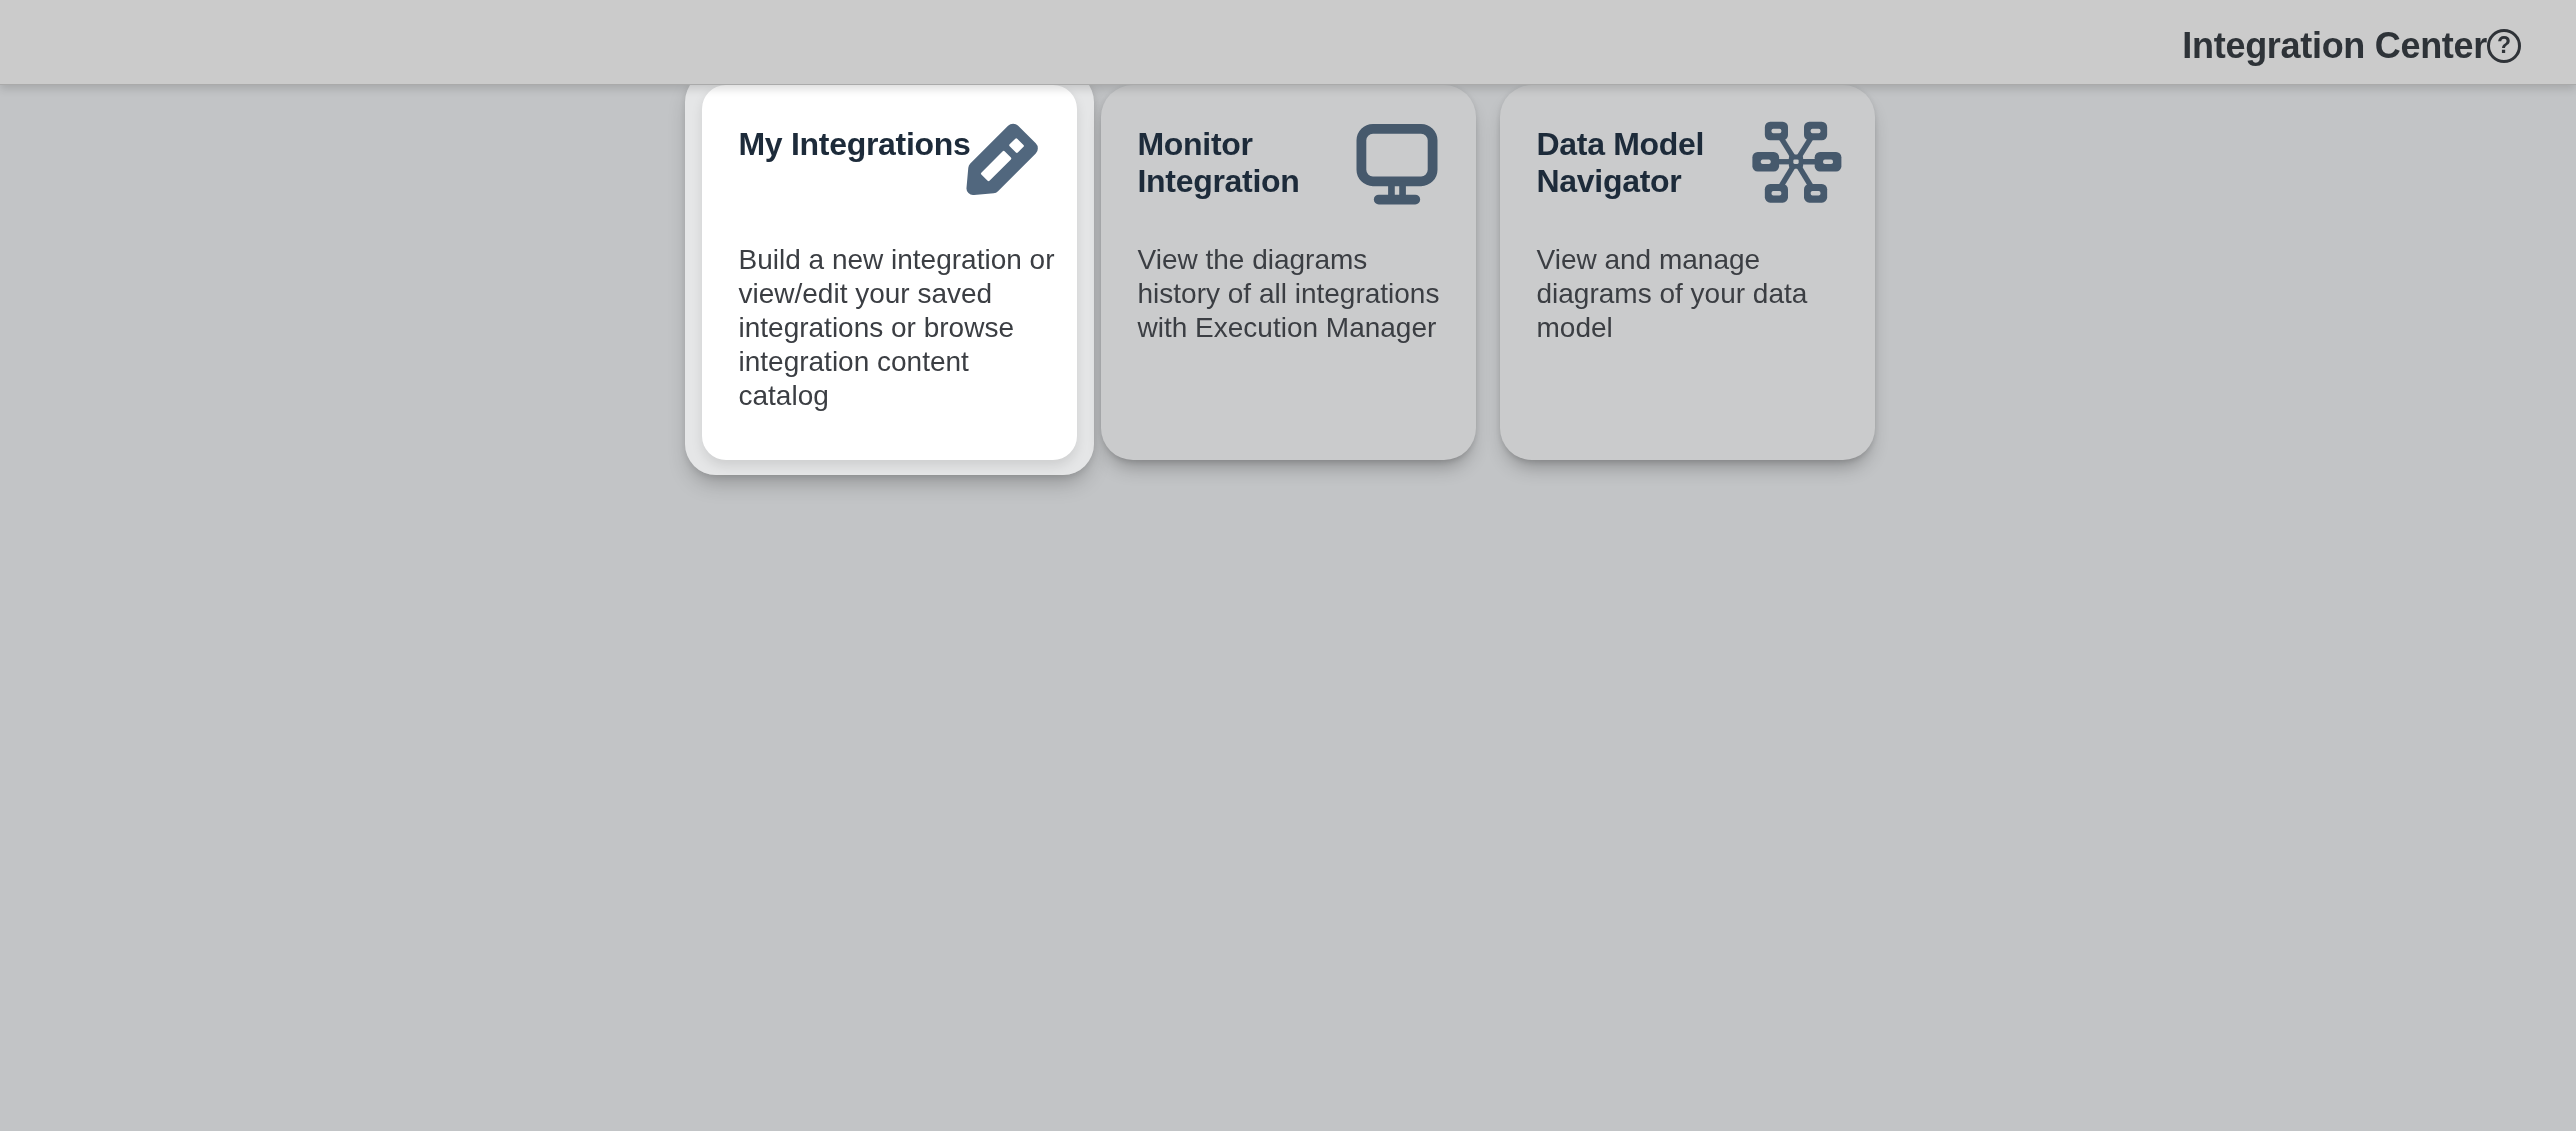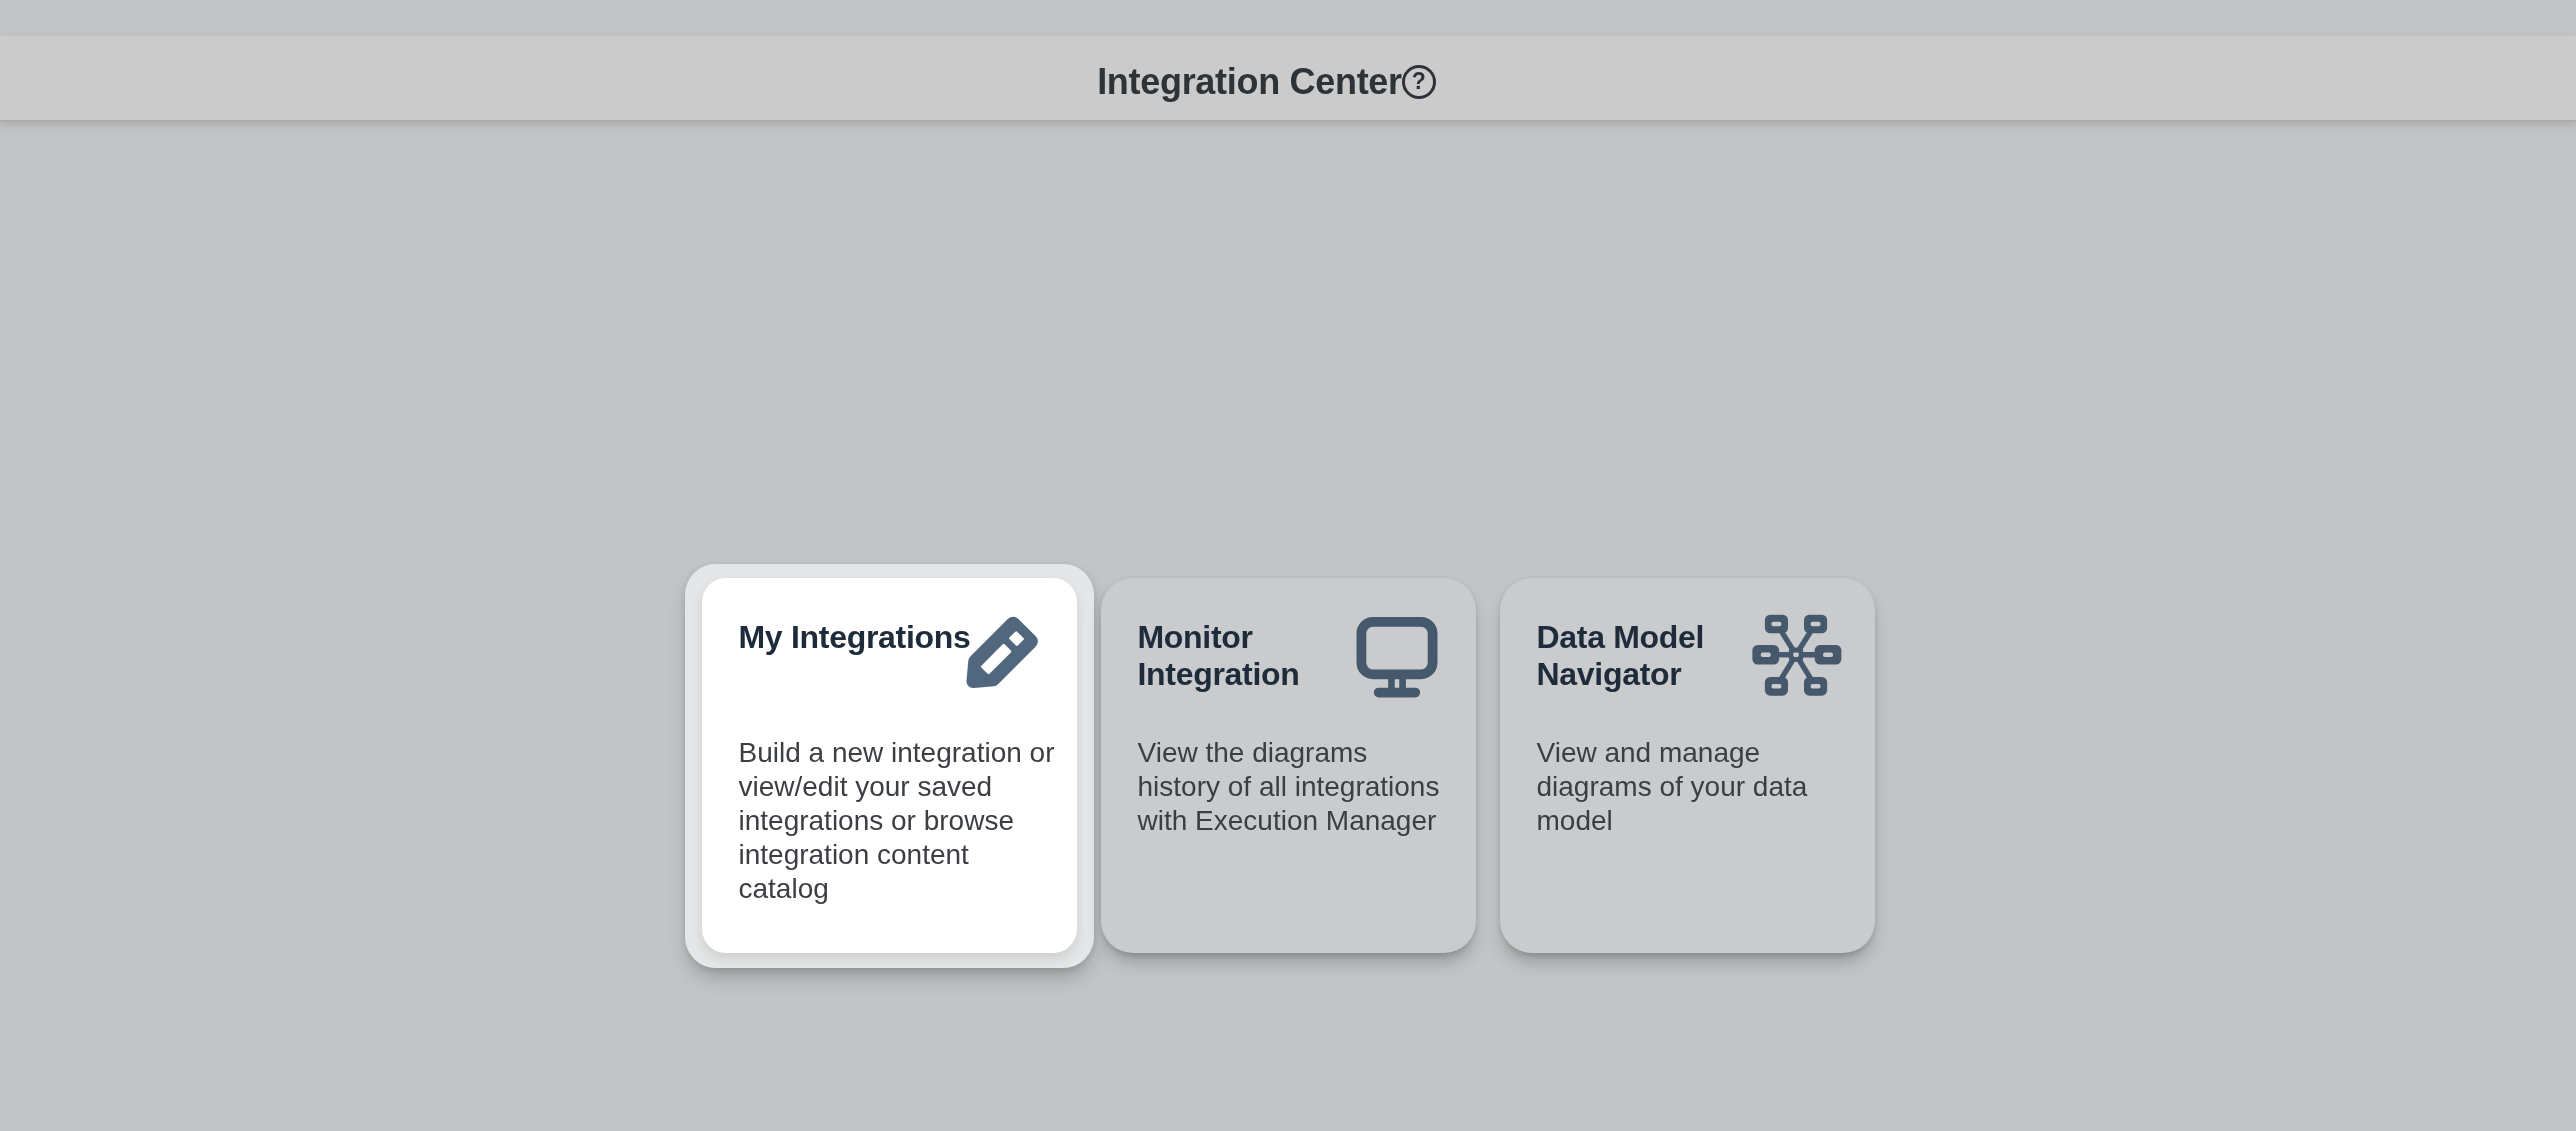--- a/index.html
+++ b/index.html
@@ -10,24 +10,23 @@
     overflow:hidden;
     position:relative;
   }
   
   .app-header{
     position:relative;z-index:5;
     height:85px;
     background:#cbcbcb;
     border-bottom:1.7px solid rgba(0,0,0,0.16);
     box-shadow:0 4.3px 8.5px rgba(0,0,0,0.14);
-    display:flex;align-items:center;justify-content:center;
+    display:flex;align-items:center;justify-content:flex-end;
     padding:8px 55px 0 12px;
     box-sizing:border-box;
-    margin-top:36px;
   }
   .page-title{
     margin:0;
     font-size:36px;font-weight:700;
     letter-spacing:-0.3px;
     color:#2e3338;
     white-space:nowrap;
   }
   .help-btn{
     width:34px;height:34px;
@@ -38,21 +37,20 @@
     font-size:23px;font-weight:700;line-height:1;
     padding-bottom:1.7px;
     cursor:pointer;
     user-select:none;
   }
   
   .content{
     position:relative;
     height:1044px;
     box-sizing:border-box;
-    padding-top:457px;
     display:flex;justify-content:center;align-items:flex-start;
   }
   .cards-row{
     display:flex;gap:24px;align-items:flex-start;
   }
   .halo{
     background:rgba(255,255,255,0.58);
     border-radius:31px;
     padding:14.5px 17px;
     margin:-14.5px -17px;

